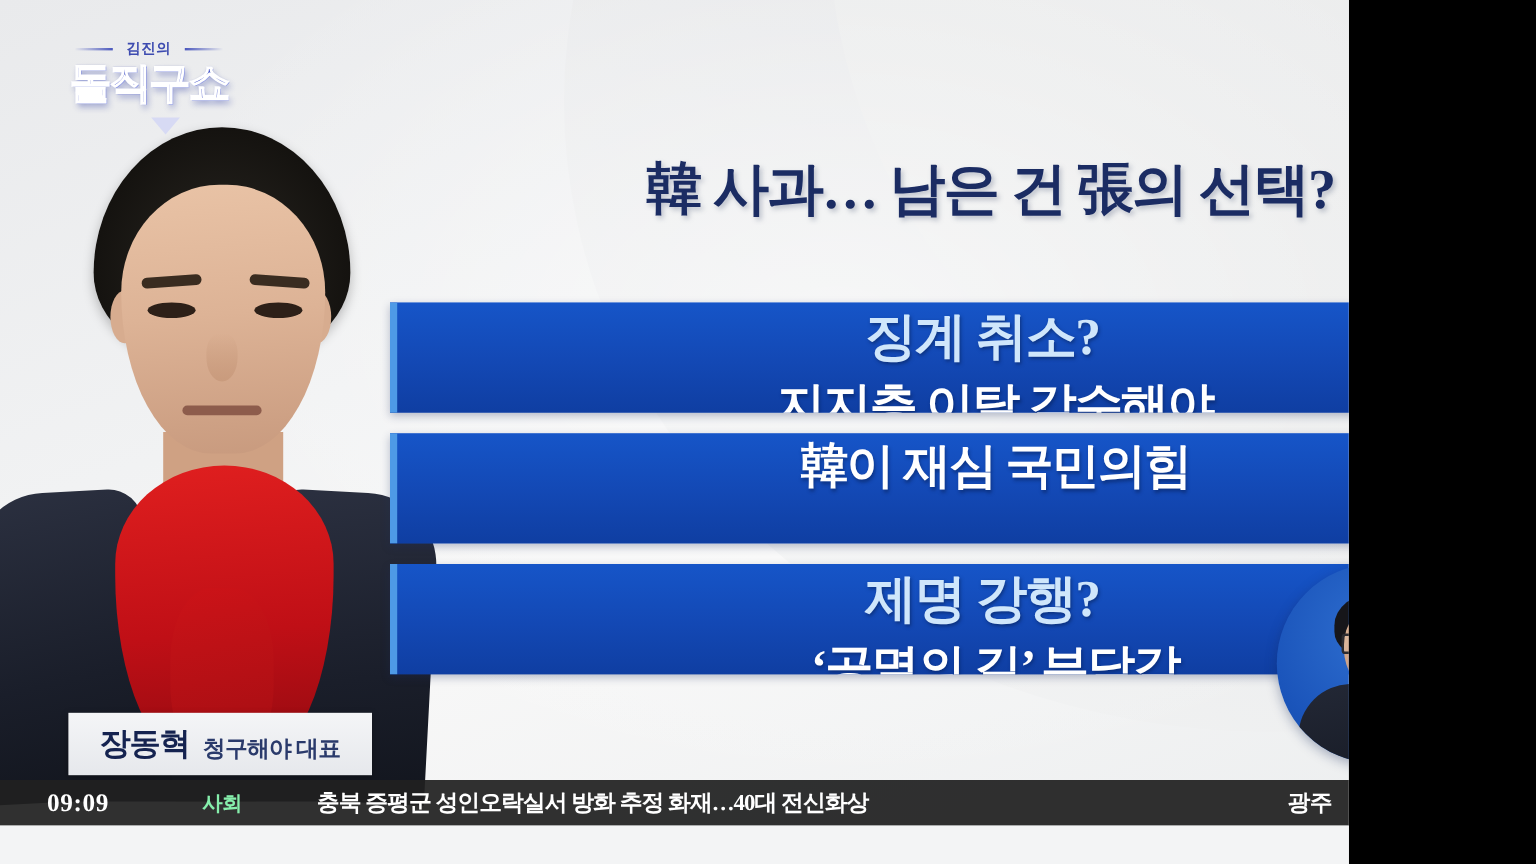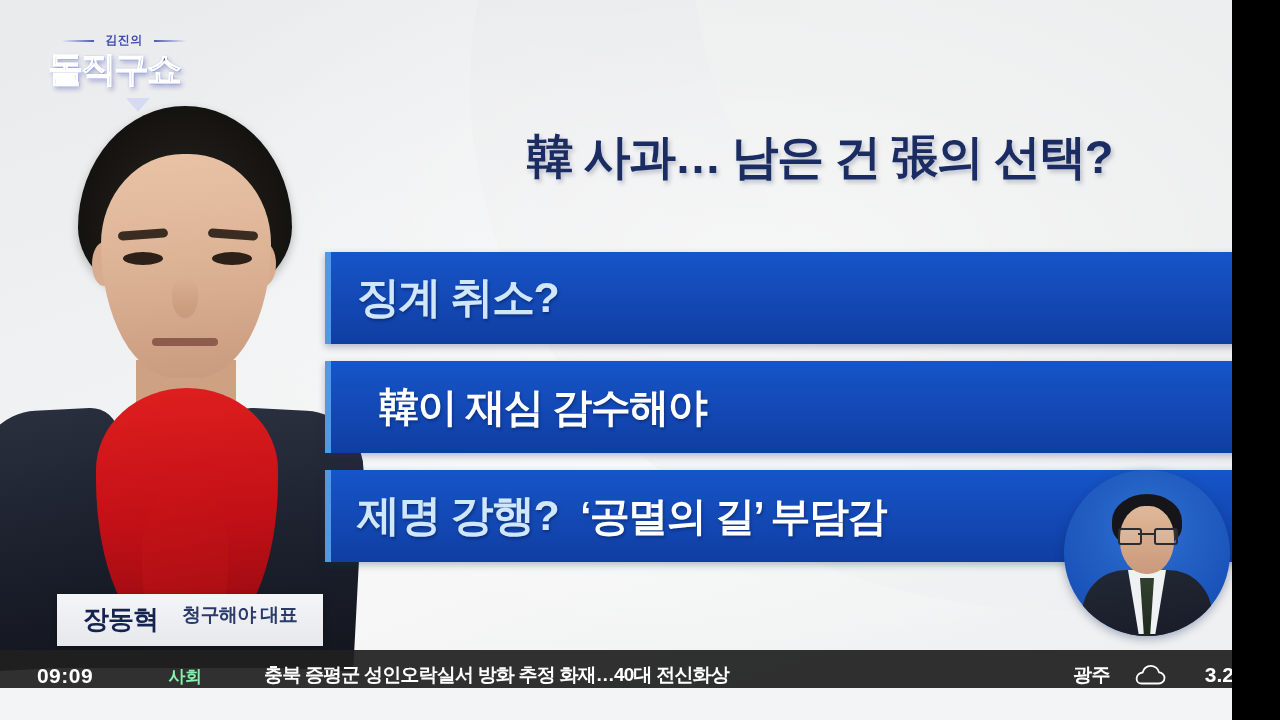--- a/index.html
+++ b/index.html
@@ -3,24 +3,24 @@
 <meta charset="utf-8">
 <title>Channel A LIVE</title>
 <style>
   html, body {
     margin: 0;
     padding: 0;
     background: #000;
   }
   #stage {
     position: relative;
-    width: 1232px;
+    width: 1124px;
     height: 720px;
     overflow: hidden;
-    font-family: Liberation Sans, sans-serif;
+    font-family: Liberation Serif, serif;
     background: #eceded;
     user-select: none;
   }
 
   
   .bg-base {
     position: absolute;
     inset: 0;
     background: linear-gradient(160deg, #e9eaec 0%, #f1f2f3 38%, #f7f7f7 62%, #eceeef 100%);
   }
@@ -164,21 +164,21 @@
     top: 8px;
     width: 32px; height: 2px;
     background: linear-gradient(90deg, rgba(61,75,176,0), #4a57bd);
   }
   .logo .kicker::before { left: 14px; }
   .logo .kicker::after  { right: 14px; transform: scaleX(-1); }
   .logo .main {
     position: absolute;
     left: 0; top: 20px;
     width: 152px;
-    text-align: left;
+    text-align: center;
     font-size: 35px;
     font-weight: 900;
     letter-spacing: -2px;
     color: #3b4bc4;
     text-shadow:
       0 0 1px #2c3aa8,
       1px 1px 0 #8f9ae8,
       2px 3px 5px rgba(40,55,160,.45);
     -webkit-text-stroke: 1.2px #ffffff;
   }
@@ -241,20 +241,21 @@
     position: relative;
     height: 92px;
     margin-bottom: 17px;
     background: linear-gradient(180deg, #1655c8 0%, #1348b4 55%, #0f3ea2 100%);
     box-shadow: 0 3px 7px rgba(30,45,95,.3);
     display: flex;
     align-items: center;
     padding-left: 32px;
     box-sizing: border-box;
     overflow: hidden;
+    flex-direction: column;
   }
   .bar::before {
     content: "";
     position: absolute;
     left: 0; top: 0; bottom: 0;
     width: 6px;
     background: #4e9ae6;
   }
   .bar .q {
     font-size: 43px;
@@ -328,22 +329,22 @@
   }
 
   
   .nameplate {
     position: absolute;
     left: 57px; top: 594px;
     padding: 8px 26px 9px 26px;
     background: linear-gradient(180deg, #f4f5f7 0%, #e6e8ec 100%);
     box-shadow: 0 2px 6px rgba(0,0,0,.28);
     display: flex;
-    align-items: flex-start;
-    gap: 24px;
+    align-items: flex-end;
+    gap: 11px;
     white-space: nowrap;
   }
   .nameplate .pname {
     font-size: 26px;
     font-weight: 900;
     letter-spacing: -1px;
     color: #152350;
   }
   .nameplate .ptitle {
     font-size: 19px;
@@ -353,21 +354,21 @@
   }
 
   
   .ticker {
     position: absolute;
     left: 0; bottom: 32px;
     width: 1280px;
     height: 38px;
     background: rgba(32,32,32,.93);
     display: flex;
-    align-items: flex-end;
+    align-items: center;
     color: #ffffff;
   }
   .ticker .clock {
     width: 130px;
     text-align: center;
     font-size: 21px;
     font-weight: 700;
     letter-spacing: .5px;
   }
   .ticker .cat {
@@ -448,23 +449,24 @@
     <div class="main">돌직구쇼</div>
     <div class="tail"></div>
   </div>
 
 
   <div class="headline">韓 사과… 남은 건 張의 선택?</div>
 
   <div class="bars">
     <div class="bar">
       <span class="q">징계 취소?</span>
+      <span class="a">지지층 이탈 감수해야</span>
     </div>
     <div class="bar">
-      <span class="a">韓이 재심 감수해야</span>
+      <span class="a">韓이 재심 국민의힘</span>
     </div>
     <div class="bar">
       <span class="q">제명 강행?</span>
       <span class="a">‘공멸의 길’ 부담감</span>
     </div>
   </div>
 
   <div class="pip">
     <div class="g-suit"></div>
     <div class="g-shirt"></div>

